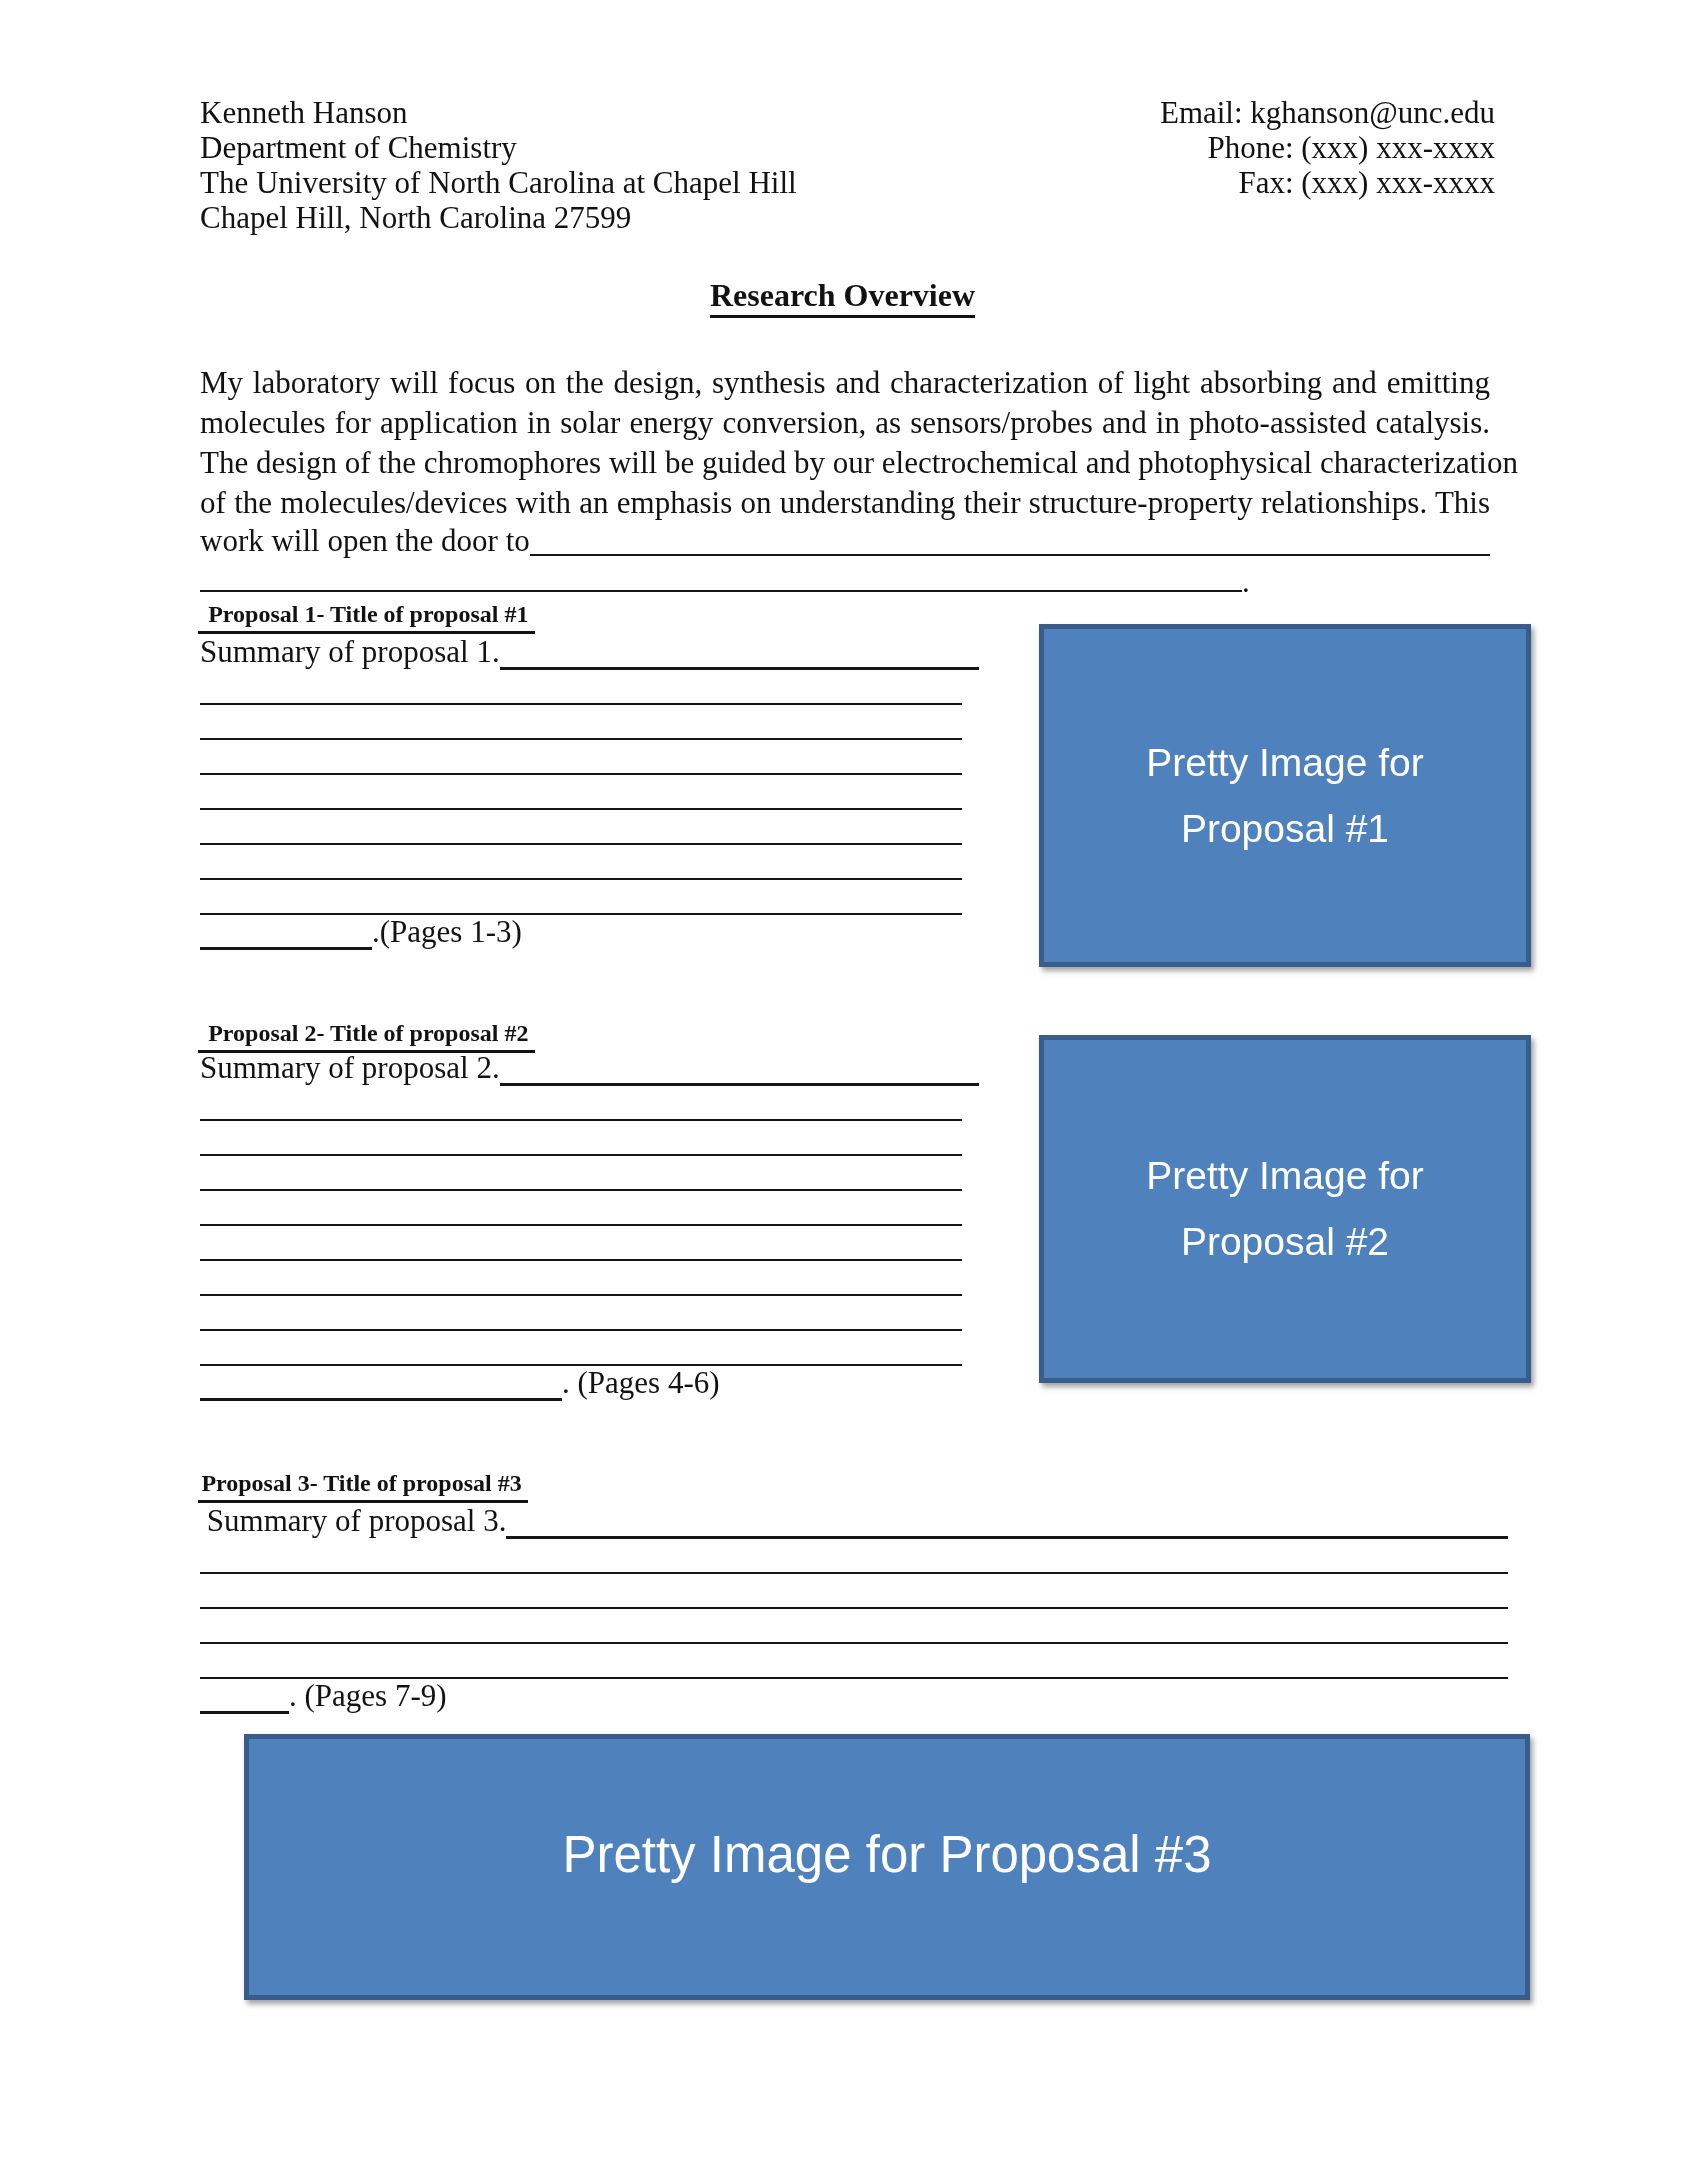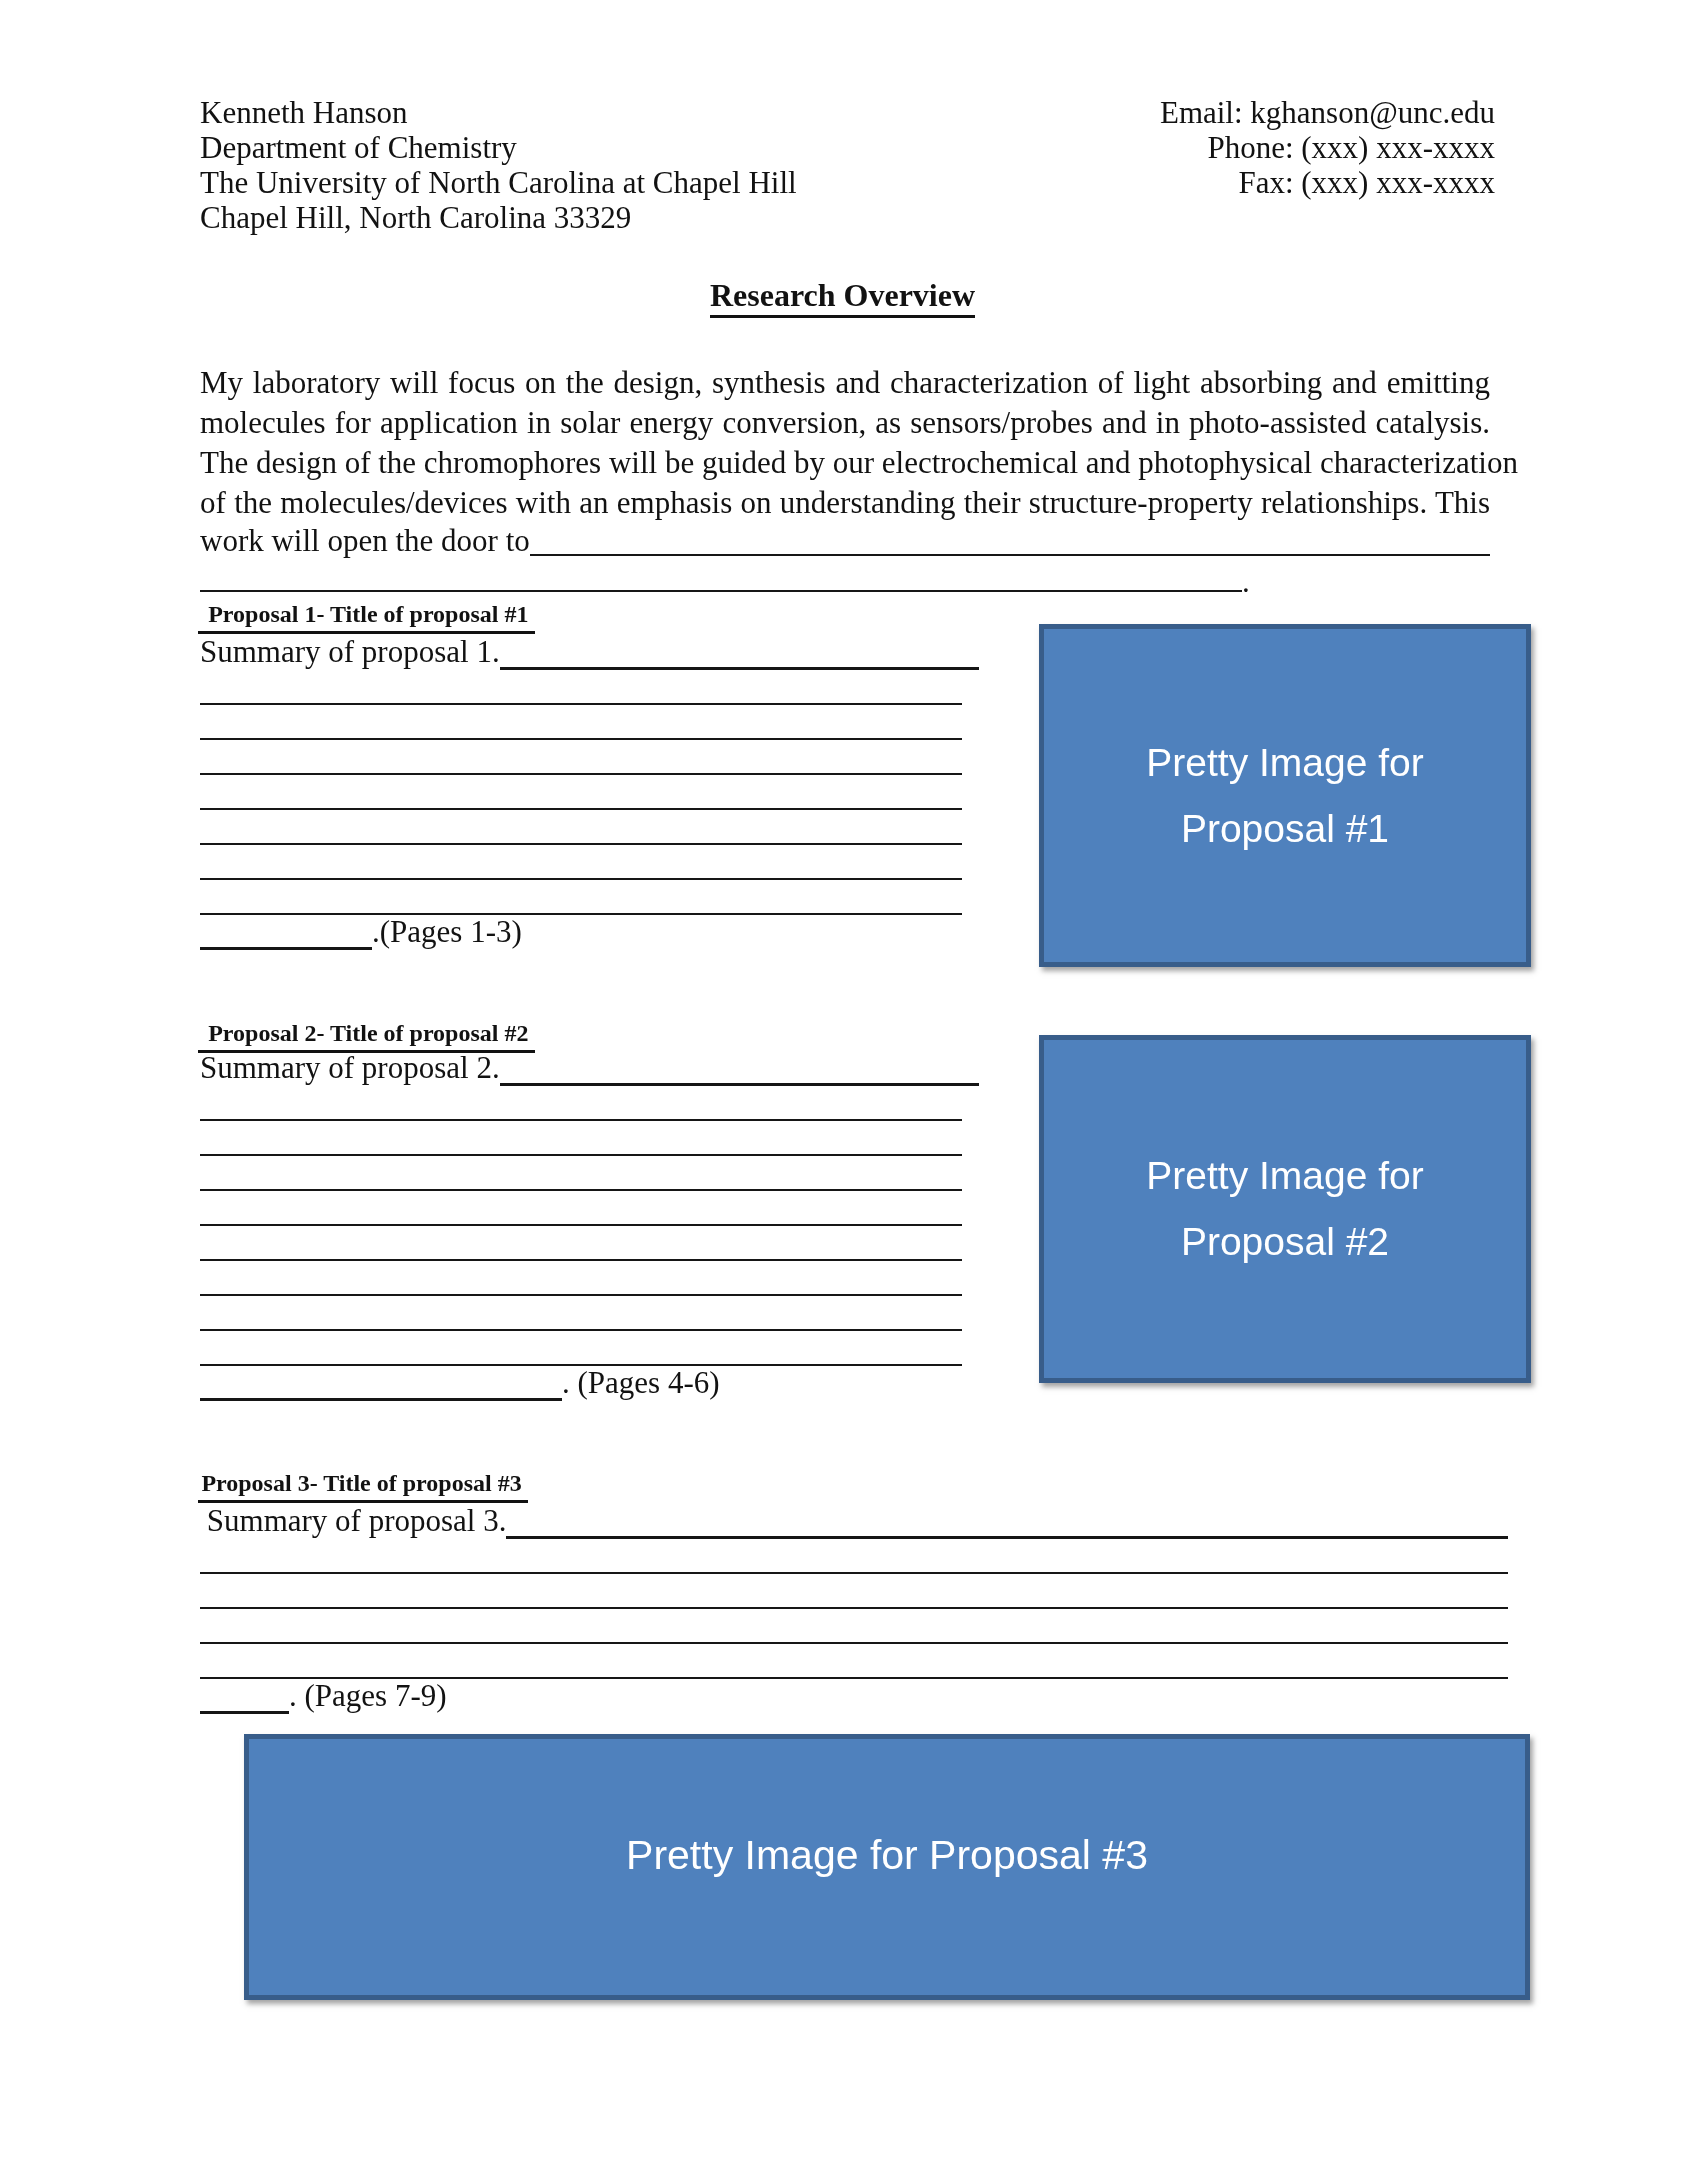--- a/index.html
+++ b/index.html
@@ -38,34 +38,34 @@
   .pad-left{padding-left:6.8px;}
   
   .img-box{
     position:absolute;box-sizing:border-box;background:#4F81BD;border:5.1px solid #385D8A;
     box-shadow:3.4px 4.3px 5.1px rgba(90,90,90,0.55);
     display:flex;flex-direction:column;align-items:center;justify-content:center;
     color:#ffffff;font-family:"Liberation Sans","DejaVu Sans",sans-serif;text-align:center;margin-left:48px;
   }
   .img-box .cap{font-size:39px;line-height:44px;}
   .img-box .gap{height:22px;}
-  .img-box.wide .cap{font-size:41px;}
+  .img-box.wide .cap{font-size:51px;}
   .img-box.wide{justify-content:center;}
   .img-box.wide .capwrap{margin-top:-24px;}
 </style>
 </head>
 <body>
 
 <div class="page">
 
   <div class="hdr-left">
     <div>Kenneth Hanson</div>
     <div>Department of Chemistry</div>
     <div>The University of North Carolina at Chapel Hill</div>
-    <div>Chapel Hill, North Carolina 33329</div>
+    <div>Chapel Hill, North Carolina 27599</div>
   </div>
   <div class="hdr-right">
     <div>Email: kghanson@unc.edu</div>
     <div>Phone: (xxx) xxx-xxxx</div>
     <div>Fax: (xxx) xxx-xxxx</div>
   </div>
 
   <div class="doc-title-wrap">
     <span class="doc-title">Research Overview</span>
   </div>

